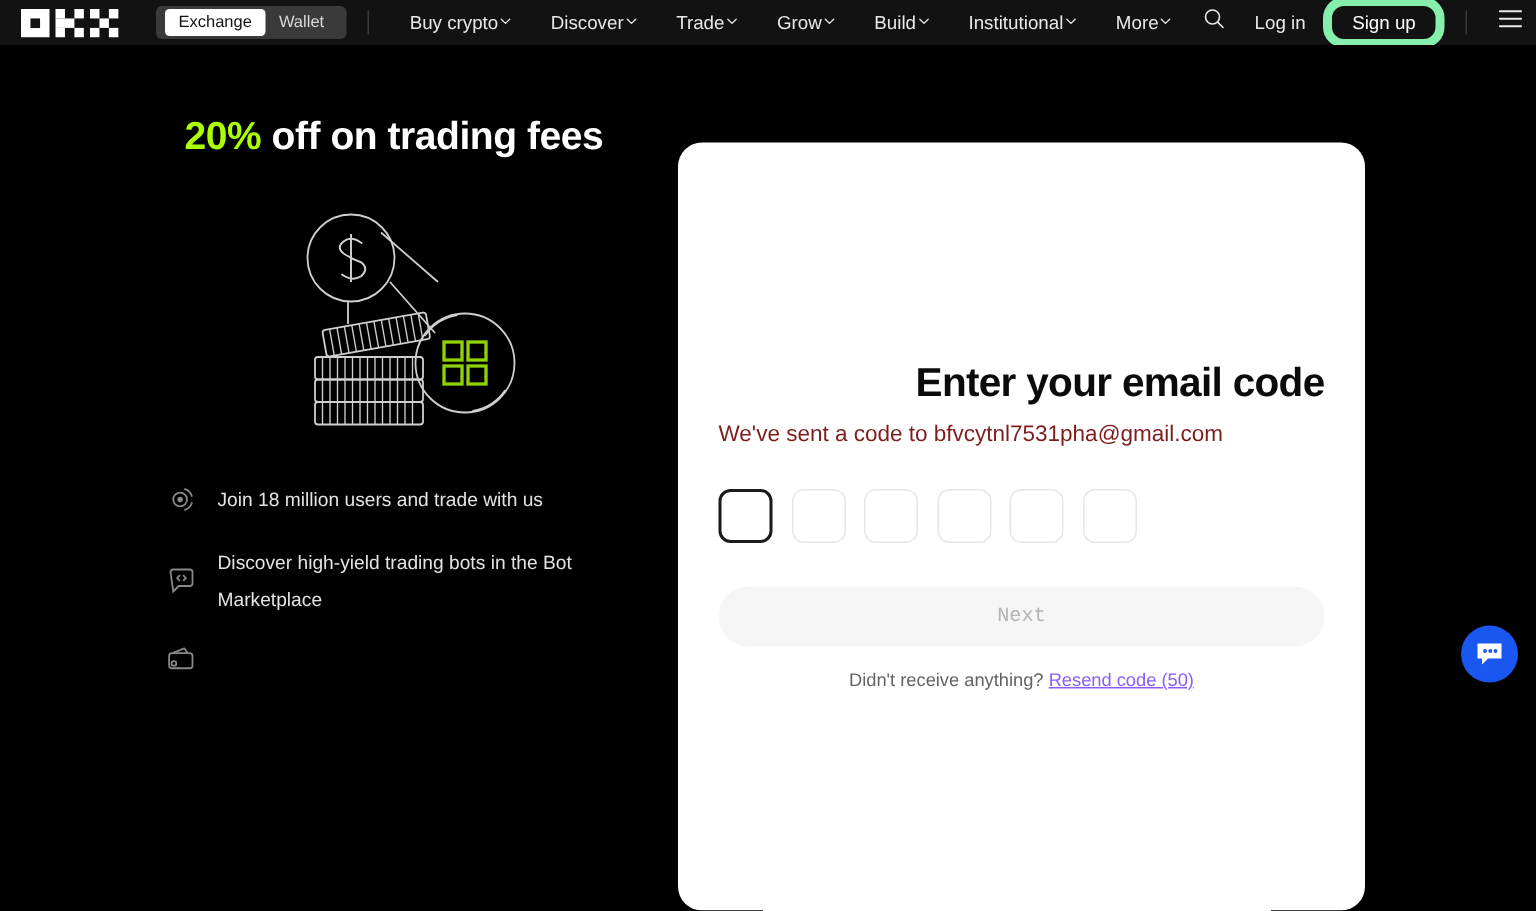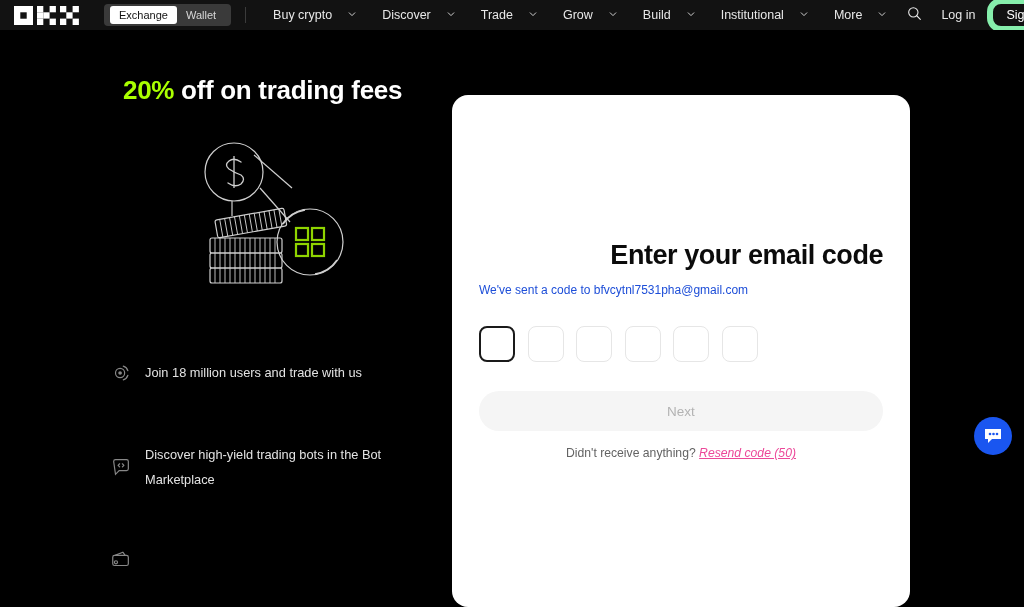--- a/index.html
+++ b/index.html
@@ -69,21 +69,21 @@
 
   .nav-links {
     display: flex;
     align-items: center;
     gap: 0px;
     flex: 0 0 auto;
   }
   .nav-link {
     display: flex;
     align-items: center;
-    gap: 16px;
+    gap: 1px;
     color: #e8e8e8;
     font-size: 12.5px;
     padding: 0 13px;
     height: 30px;
     cursor: pointer;
     white-space: nowrap;
   }
   .chev {
     display: inline-block;
     width: 8px;
@@ -167,21 +167,20 @@
     margin-top: 30px;
     margin-left: 0px;
     display: flex;
     flex-direction: column;
     gap: 17px;
   }
   .feature {
     display: flex;
     align-items: center;
     gap: 13px;
-    margin-top: 40px;
   }
   .feature-icon {
     width: 22px;
     height: 22px;
     flex: 0 0 22px;
     opacity: 0.72;
   }
   .feature-icon svg { display: block; }
   .feature-text {
     color: #e3e3e3;
@@ -212,22 +211,22 @@
     font-size: 27px;
     font-weight: 700;
     color: #0b0b0b;
     letter-spacing: -0.45px;
     line-height: 34px;
     text-align: right;
   }
 
   .card-sub {
     margin-top: 9px;
-    font-size: 12px;
-    color: #1d4ed8;
+    font-size: 15px;
+    color: #7f1d1d;
     line-height: 18px;
   }
 
   .otp-row {
     margin-top: 27px;
     display: flex;
     gap: 12.5px;
   }
   .otp-box {
     width: 36px;
@@ -243,38 +242,37 @@
 
   .next-btn {
     margin-top: 29px;
     width: 404px;
     height: 40px;
     border-radius: 20px;
     background: #f5f5f5;
     border: none;
     color: #b3b3b3;
     font-size: 13.5px;
-    font-family: Liberation Sans, sans-serif;
+    font-family: Liberation Mono, monospace;
     cursor: default;
     display: flex;
     align-items: center;
     justify-content: center;
   }
 
   .resend-row {
     margin-top: 15px;
     text-align: center;
     font-size: 12.2px;
     color: #636363;
   }
   .resend-link {
-    color: #ec4899;
+    color: #8b5cf6;
     text-decoration: underline;
     cursor: pointer;
-    font-style: italic;
   }
 
   
   .chat-fab {
     position: absolute;
     right: 12px;
     bottom: 8px;
     width: 38px;
     height: 38px;
     border-radius: 50%;

